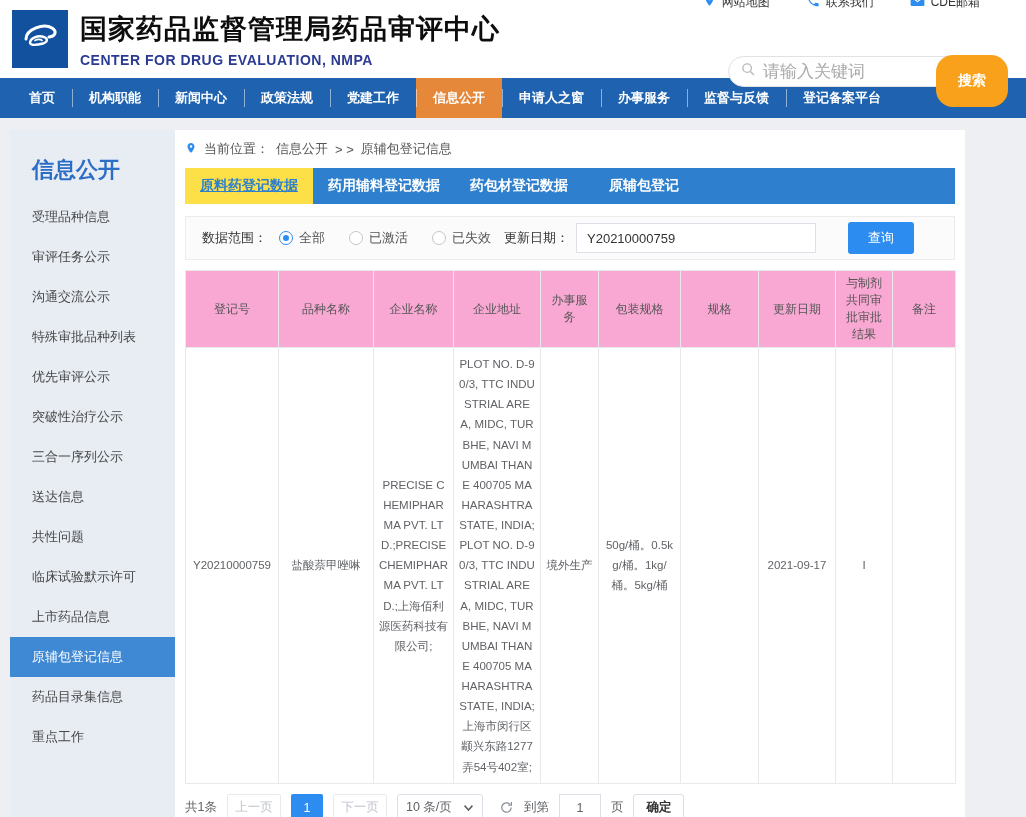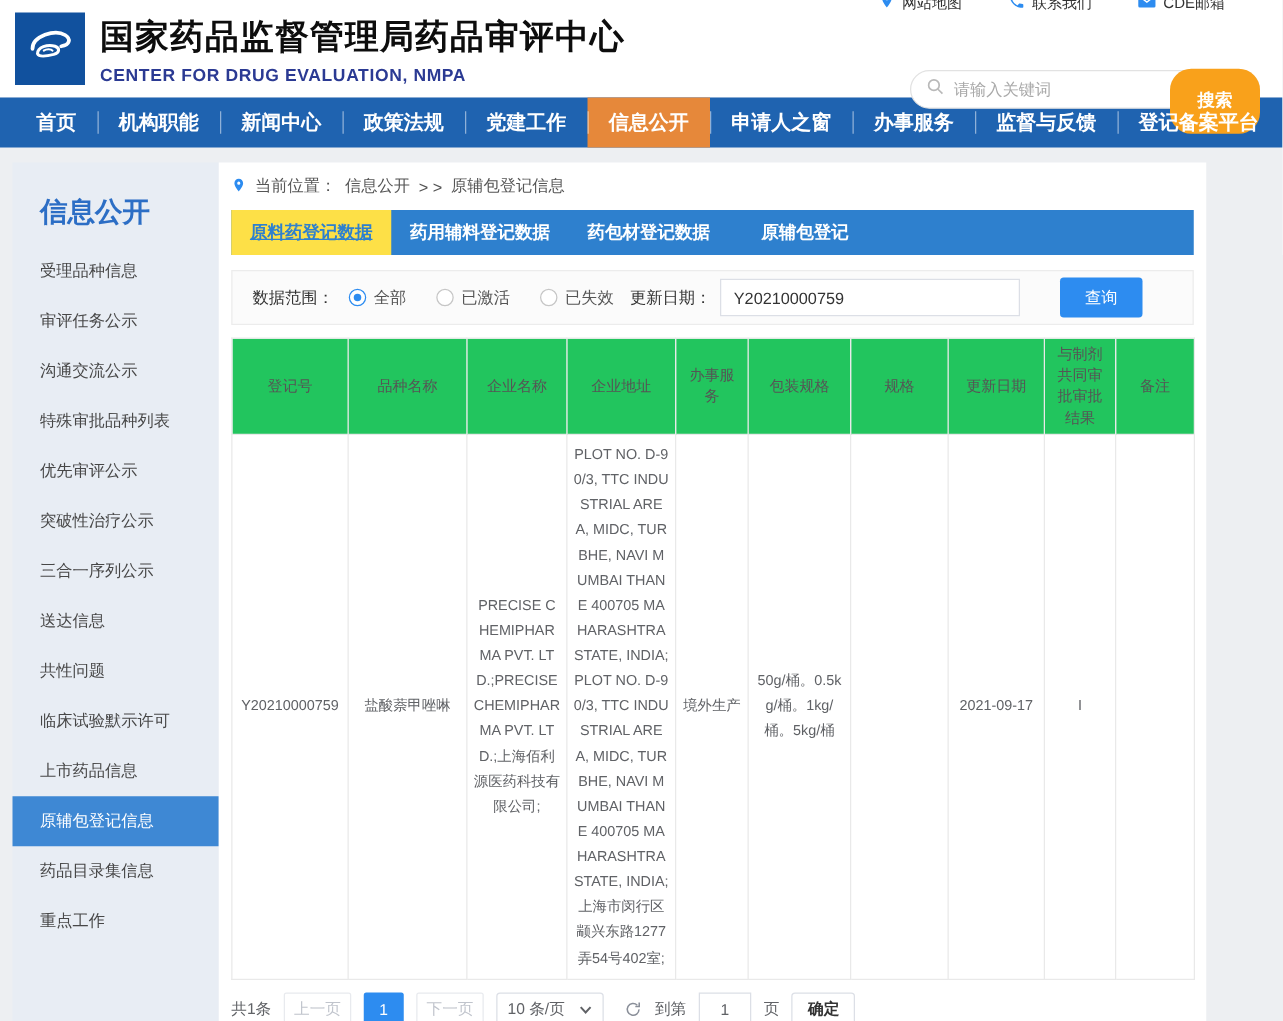--- a/index.html
+++ b/index.html
@@ -11,29 +11,29 @@
   .logo { width:56px; height:58px; background:#11519e; flex:0 0 auto;
           display:flex; align-items:center; justify-content:center; }
   .titles { margin-left:12px; }
   .title-cn { font-size:27px; font-weight:bold; color:#0d0d0d; letter-spacing:1px; }
   .title-en { font-size:14px; font-weight:bold; color:#2b3a93; margin-top:5px; letter-spacing:.5px; }
   .header-right { margin-left:auto; display:flex; flex-direction:column; align-items:flex-end;gap:36px; }
   .quick-links { display:flex; gap:36px; margin:2px 28px 9px 0; }
   .quick-link { display:flex; align-items:center; gap:6px; font-size:12px; color:#333; cursor:pointer; }
   .search-bar { width:280px; height:31px; border:1px solid #e2e2e2; border-radius:16px;
                 display:flex; align-items:center; padding-left:12px; position:relative; background:#fff; }
-  .search-input { border:none; outline:none; flex:1; font-size:13px; color:#333; margin-left:7px;
+  .search-input { border:none; outline:none; flex:1; font-size:17px; color:#333; margin-left:7px;
                   background:transparent; font-family:inherit; }
   .search-input::placeholder { color:#a9a9a9; }
   .search-btn { position:absolute; right:-1px; top:-2px; height:52px; width:72px; background:#f9a11b;
                 border:none; border-radius:17px; color:#fff; font-size:14px; font-weight:bold; cursor:pointer; }
 
   
   .nav { height:40px; background:#1f63b0; display:flex; padding-left:12px; }
-  .nav-item { color:#fff; font-size:16px; font-weight:bold; display:flex; align-items:center;
+  .nav-item { color:#fff; font-size:13px; font-weight:bold; display:flex; align-items:center;
               padding:8px 17px; position:relative; cursor:pointer; white-space:nowrap; }
   .nav-item + .nav-item::before { content:''; position:absolute; left:0; top:11px; bottom:11px;
               width:1px; background:rgba(255,255,255,.5); }
   .nav-item.active { background:#e6883a; }
 
   
   .main { display:flex; align-items:stretch; padding:12px 0 0 10px; min-height:699px; }
   .sidebar { width:165px; background:#e8edf4; flex:0 0 auto; padding-bottom:40px; }
   .sidebar-title { color:#2c6ec5; font-size:22px; font-weight:bold; padding:25px 0 12px 22px; }
   .sidebar-item { font-size:13px; color:#474747; padding:11px 0 11px 22px; cursor:pointer; }
@@ -60,21 +60,21 @@
   .radio.checked .radio-dot::after { content:''; position:absolute; left:3px; top:3px; width:6px; height:6px;
                border-radius:50%; background:#2d8cf0; }
   .query-label { margin-left:auto; }
   .query-input { width:240px; height:30px; border:1px solid #dcdfe6; background:#fff; padding:0 10px;
                font-size:13px; color:#333; margin-left:7px; outline:none; font-family:inherit; }
   .query-btn { margin-left:32px; margin-right:24px; width:66px; height:32px; background:#2d8cf0; color:#fff;
                border:none; font-size:13px; border-radius:3px; cursor:pointer; }
 
   
   table { width:100%; border-collapse:collapse; margin-top:10px; table-layout:fixed; }
-  th { font-weight:normal; font-size:12px; color:#555; background:#22c55e; border:1px solid #e9e9e9;
+  th { font-weight:normal; font-size:12px; color:#555; background:#f9a8d4; border:1px solid #e9e9e9;
        height:56px; padding:4px 5px; }
   td { font-size:11.5px; color:#606266; border:1px solid #e9e9e9; text-align:center; vertical-align:middle;
        padding:6px 5px; line-height:1.75; word-break:break-all; }
   .data-row td { height:372px; }
 
   
   .pagination { display:flex; align-items:center; gap:10px; margin-top:10px; font-size:12.5px; color:#606266; }
   .pg-btn { min-width:54px; height:28px; border:1px solid #e8eaee; background:#fff; color:#c0c4cc;
             display:flex; align-items:center; justify-content:center; border-radius:2px; cursor:default; }
   .pg-num { width:32px; height:28px; background:#2d8cf0; color:#fff; display:flex; align-items:center;

